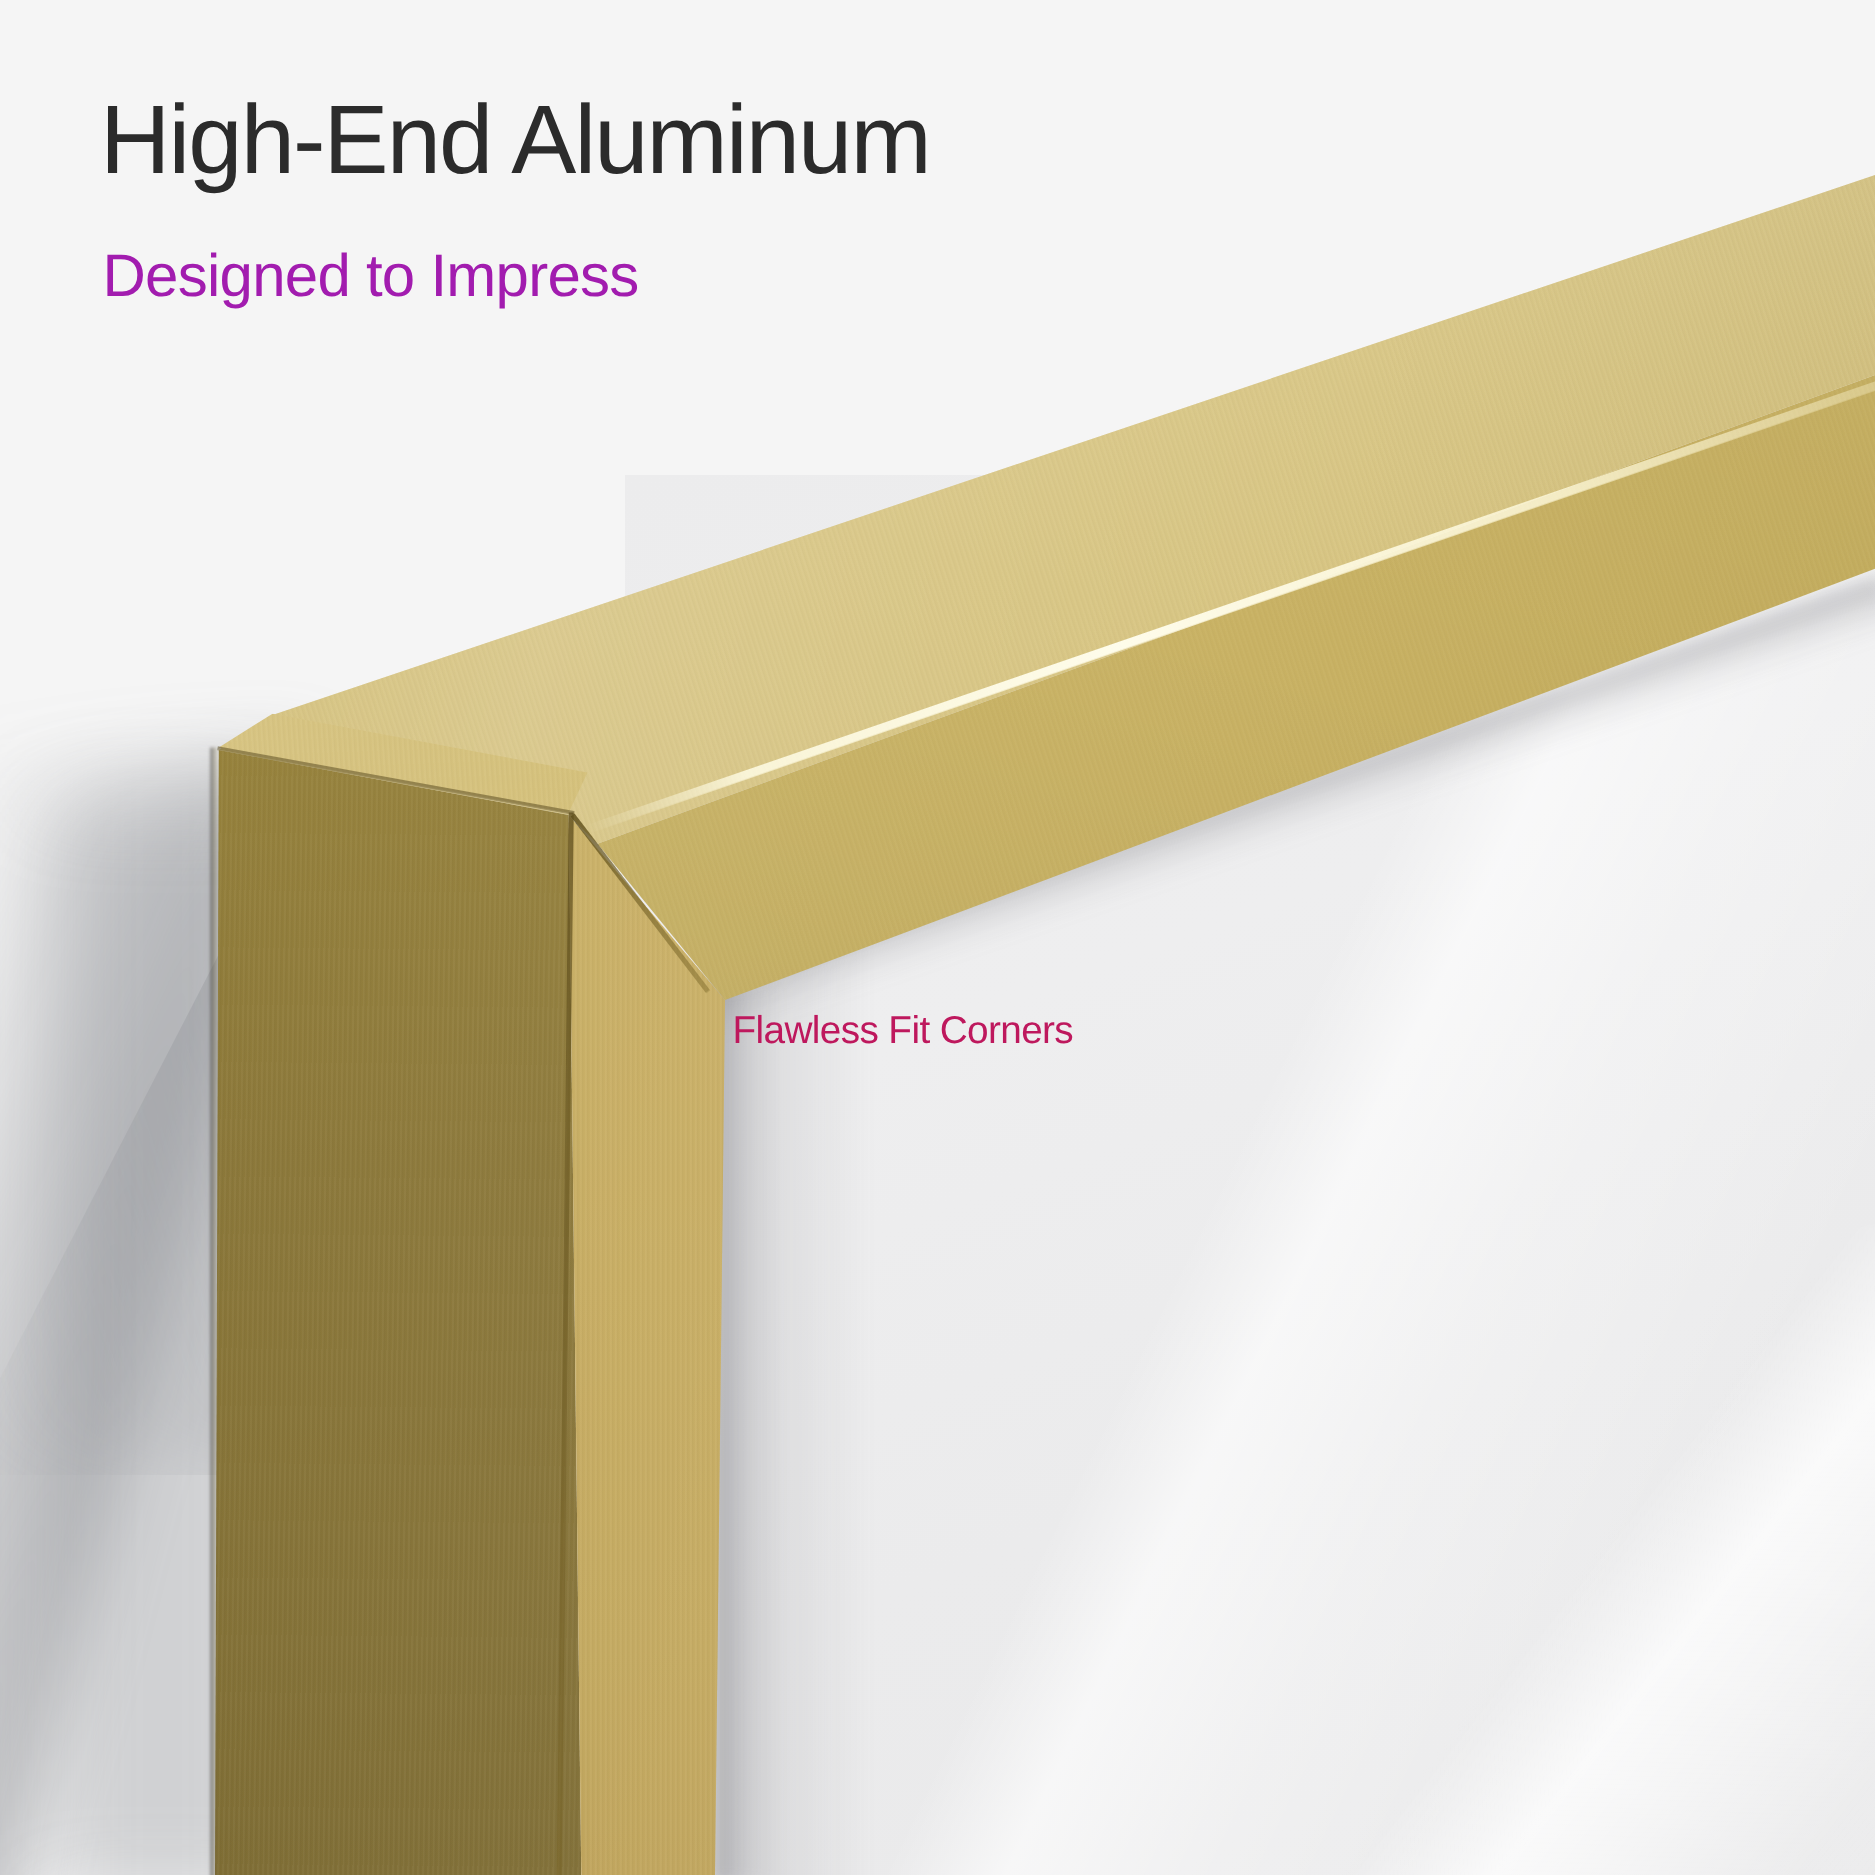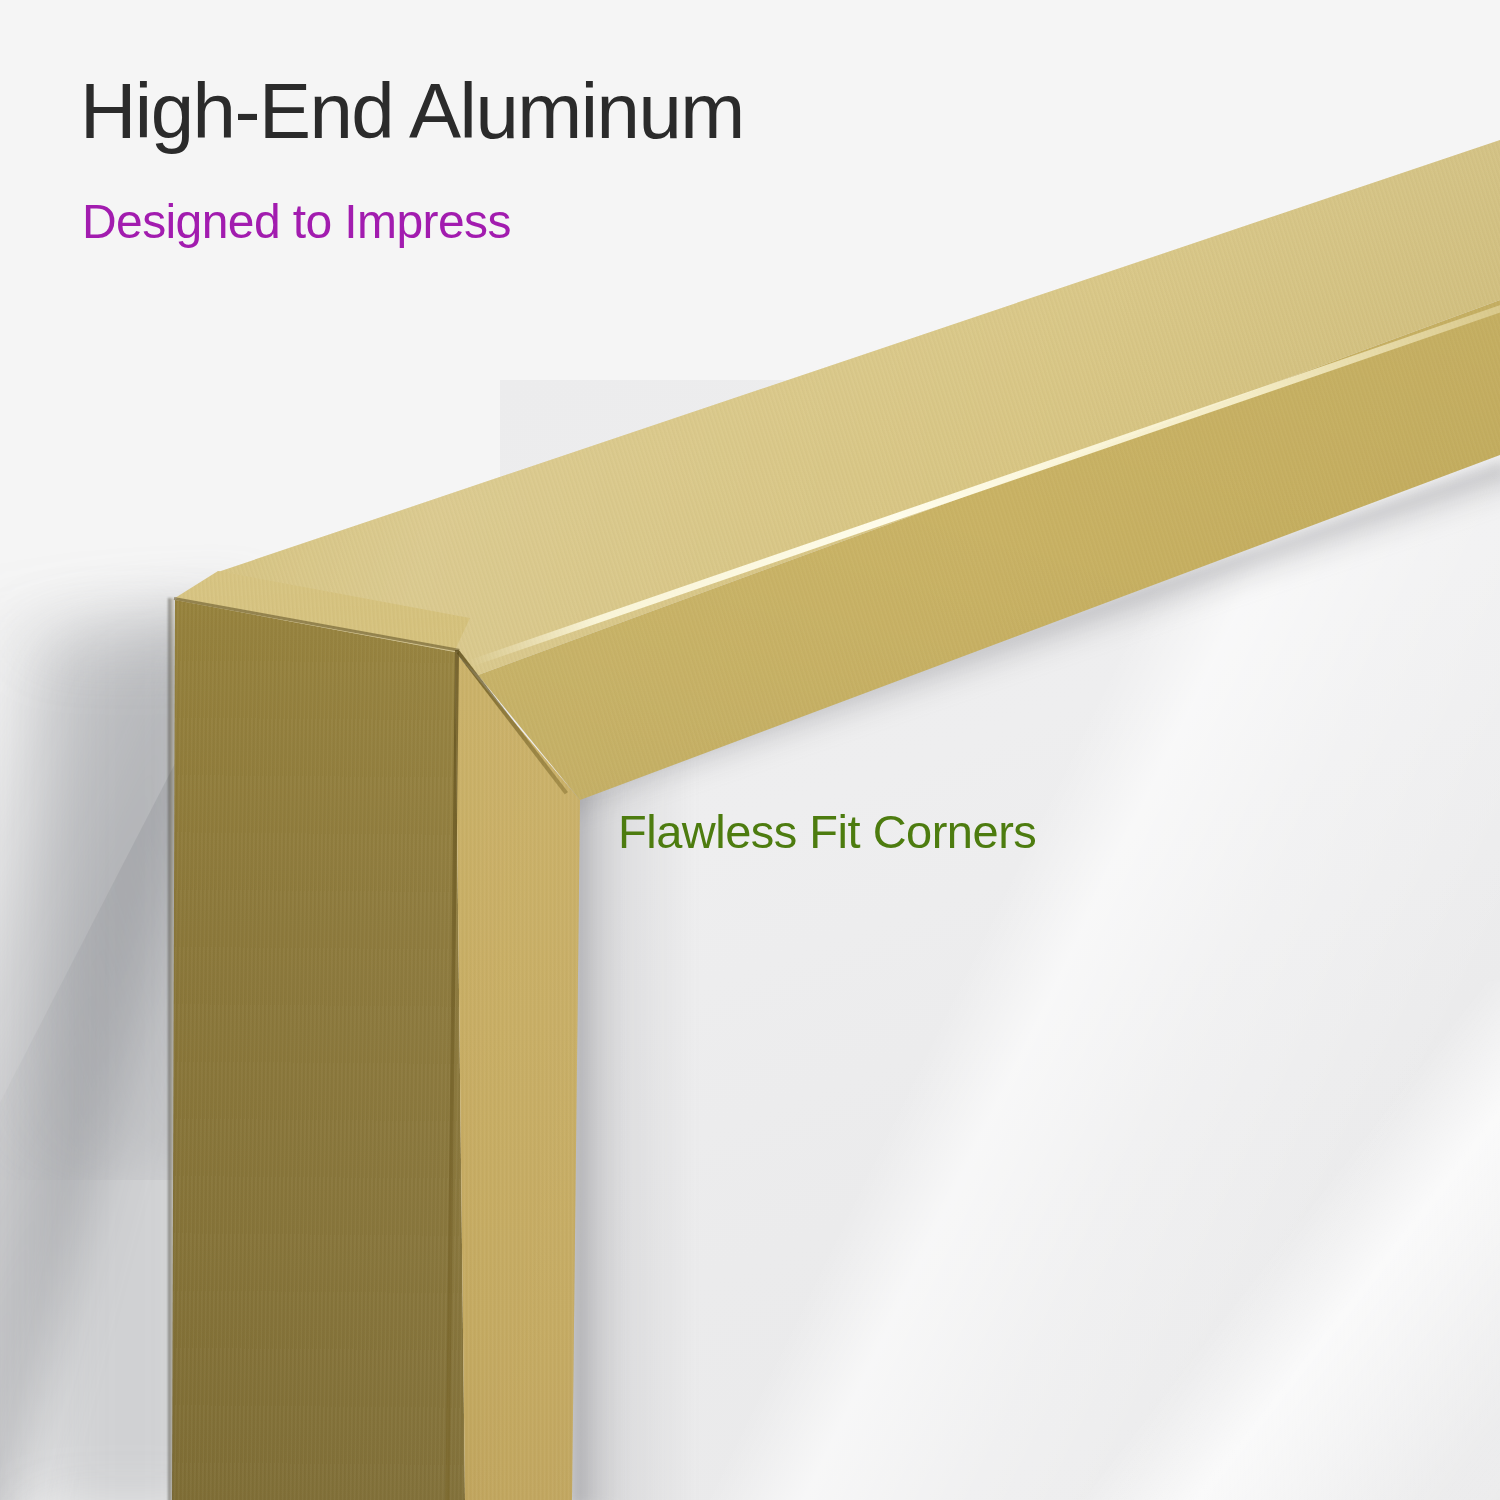--- a/index.html
+++ b/index.html
@@ -403,25 +403,25 @@
   .headline-sub {
     left: 82px;
     top: 198px;
     font-size: 48px;
     font-weight: 400;
     color: #a21caf;
     letter-spacing: -0.6px;
     line-height: 1.0;
   }
   .annot-corner {
-    left: 618px;
+    left: 586px;
     top: 808px;
-    font-size: 47px;
+    font-size: 31px;
     font-weight: 400;
-    color: #4d7c0f;
+    color: #be185d;
     letter-spacing: -0.5px;
     line-height: 1.0;
   }
   .feature-title {
     left: 662px;
     top: 1004px;
     font-size: 84px;
     font-weight: 400;
     color: #2b2b2b;
     letter-spacing: -1.6px;

